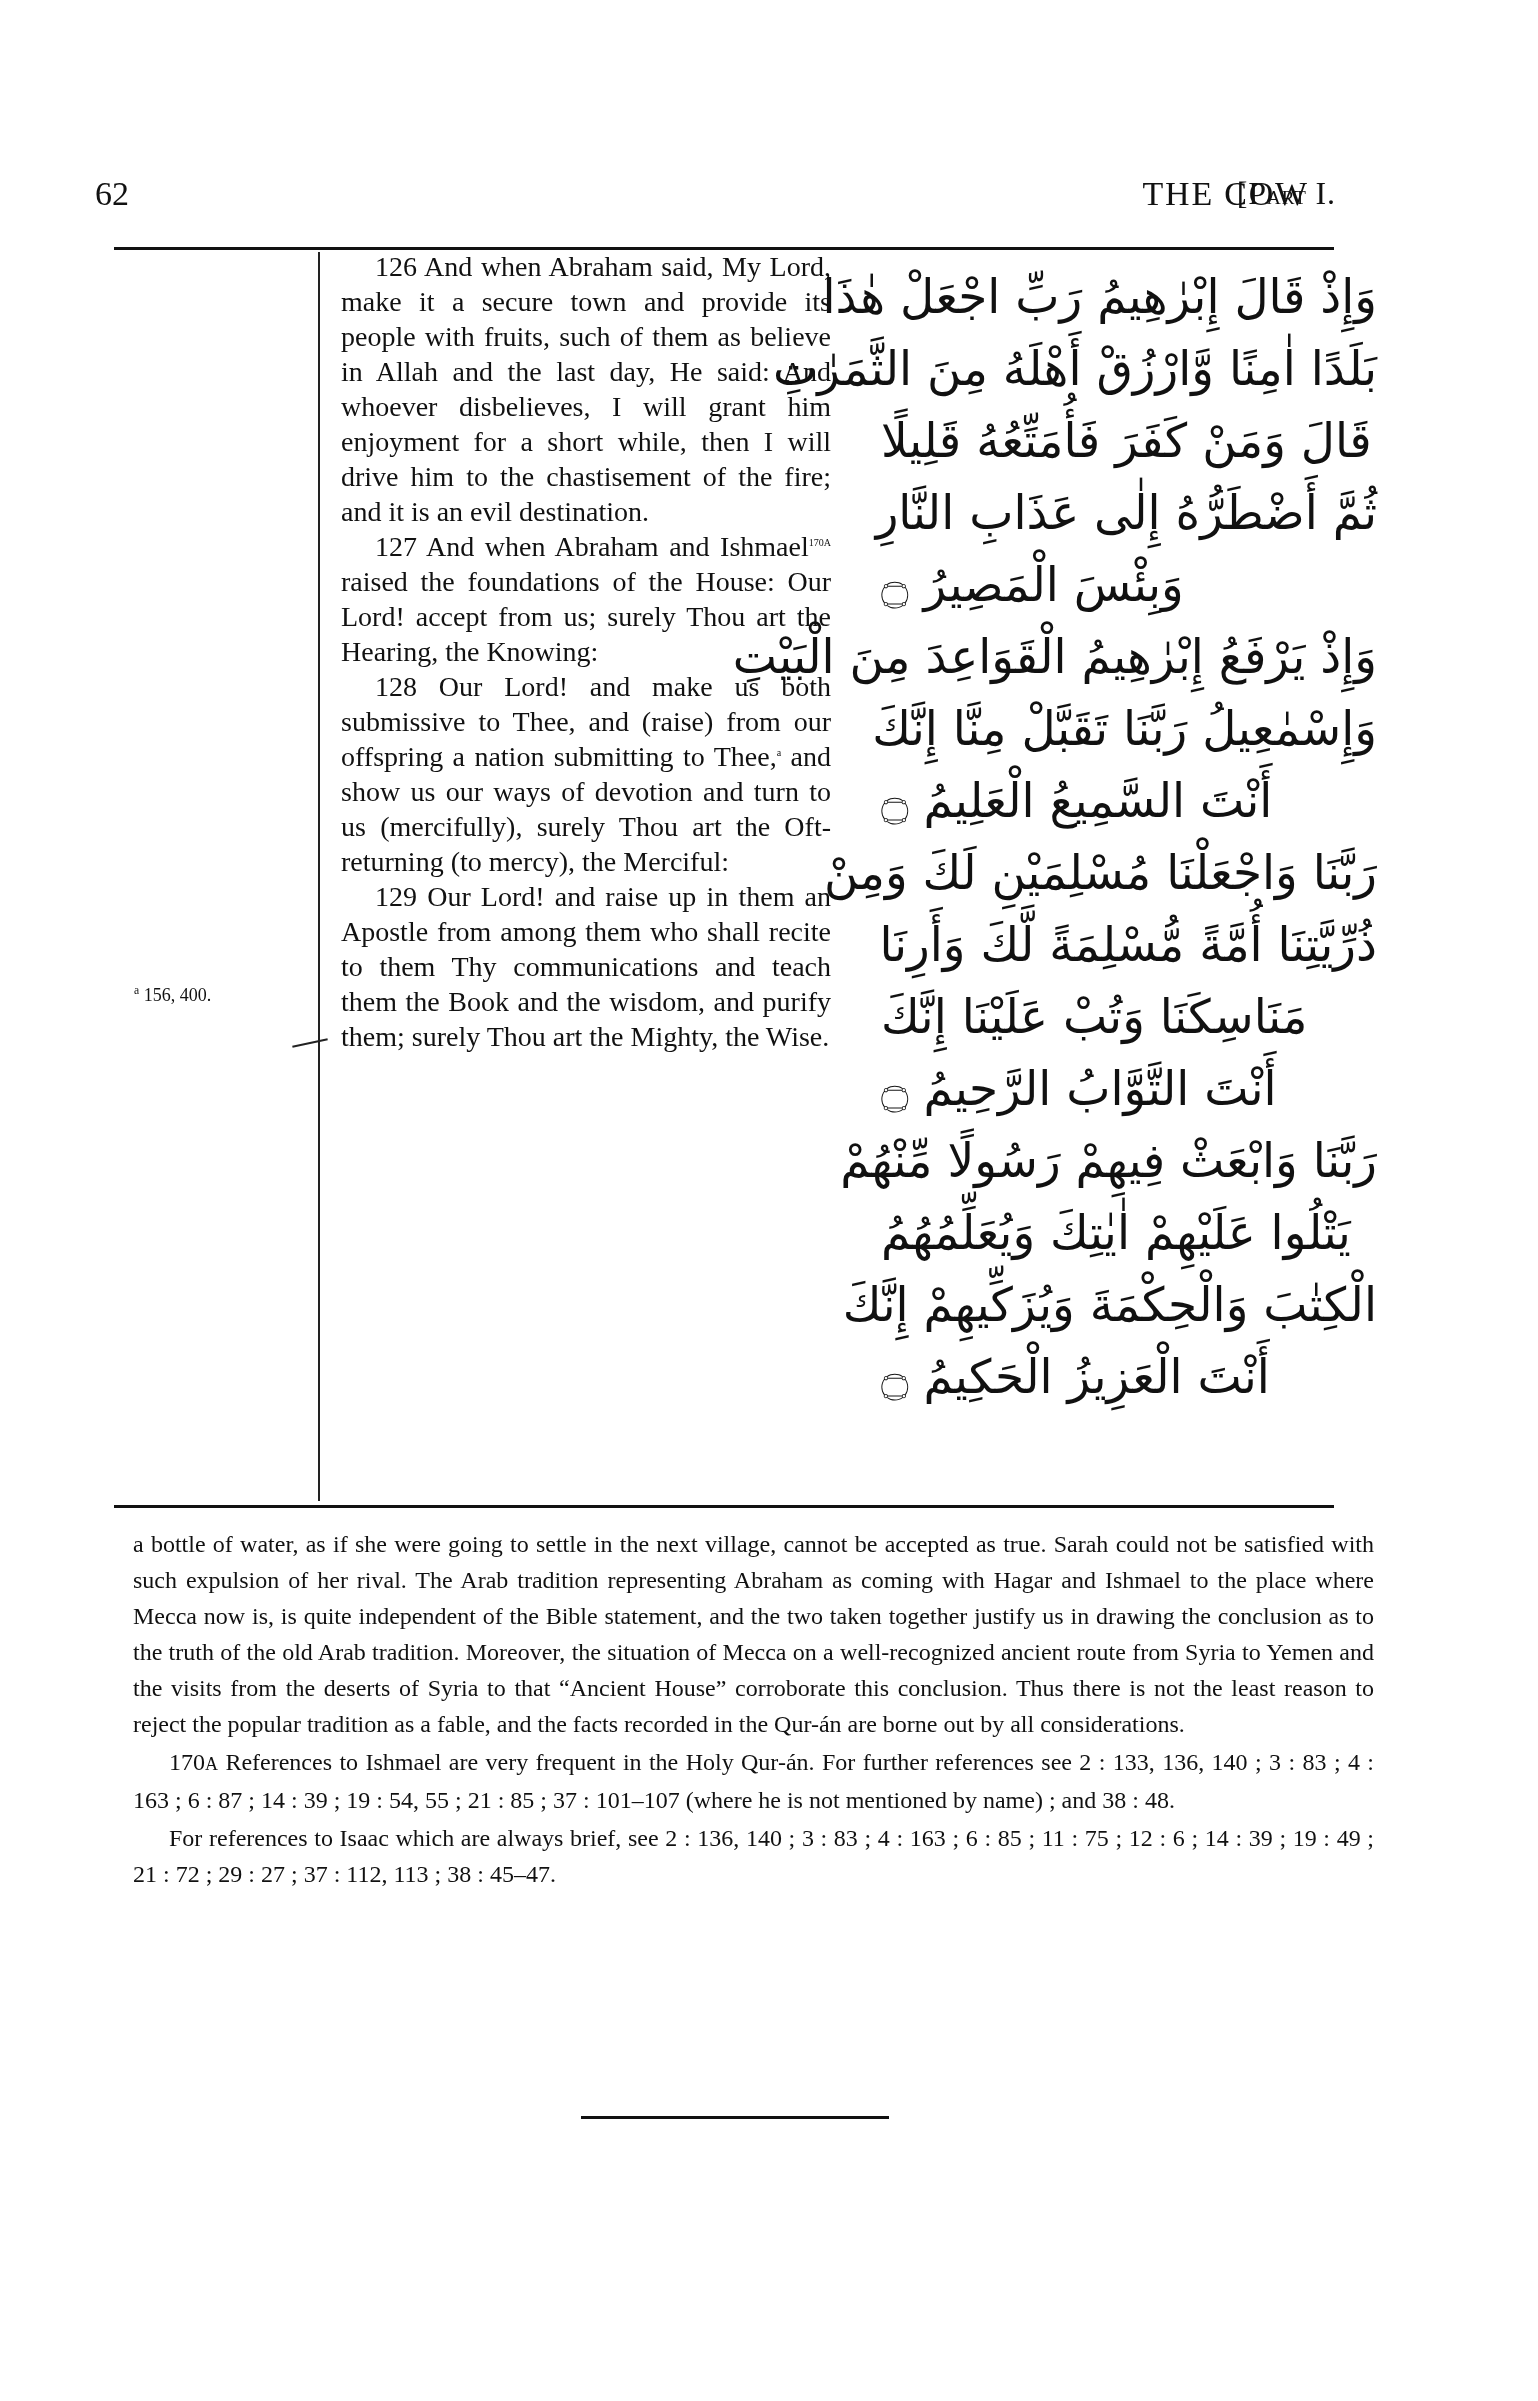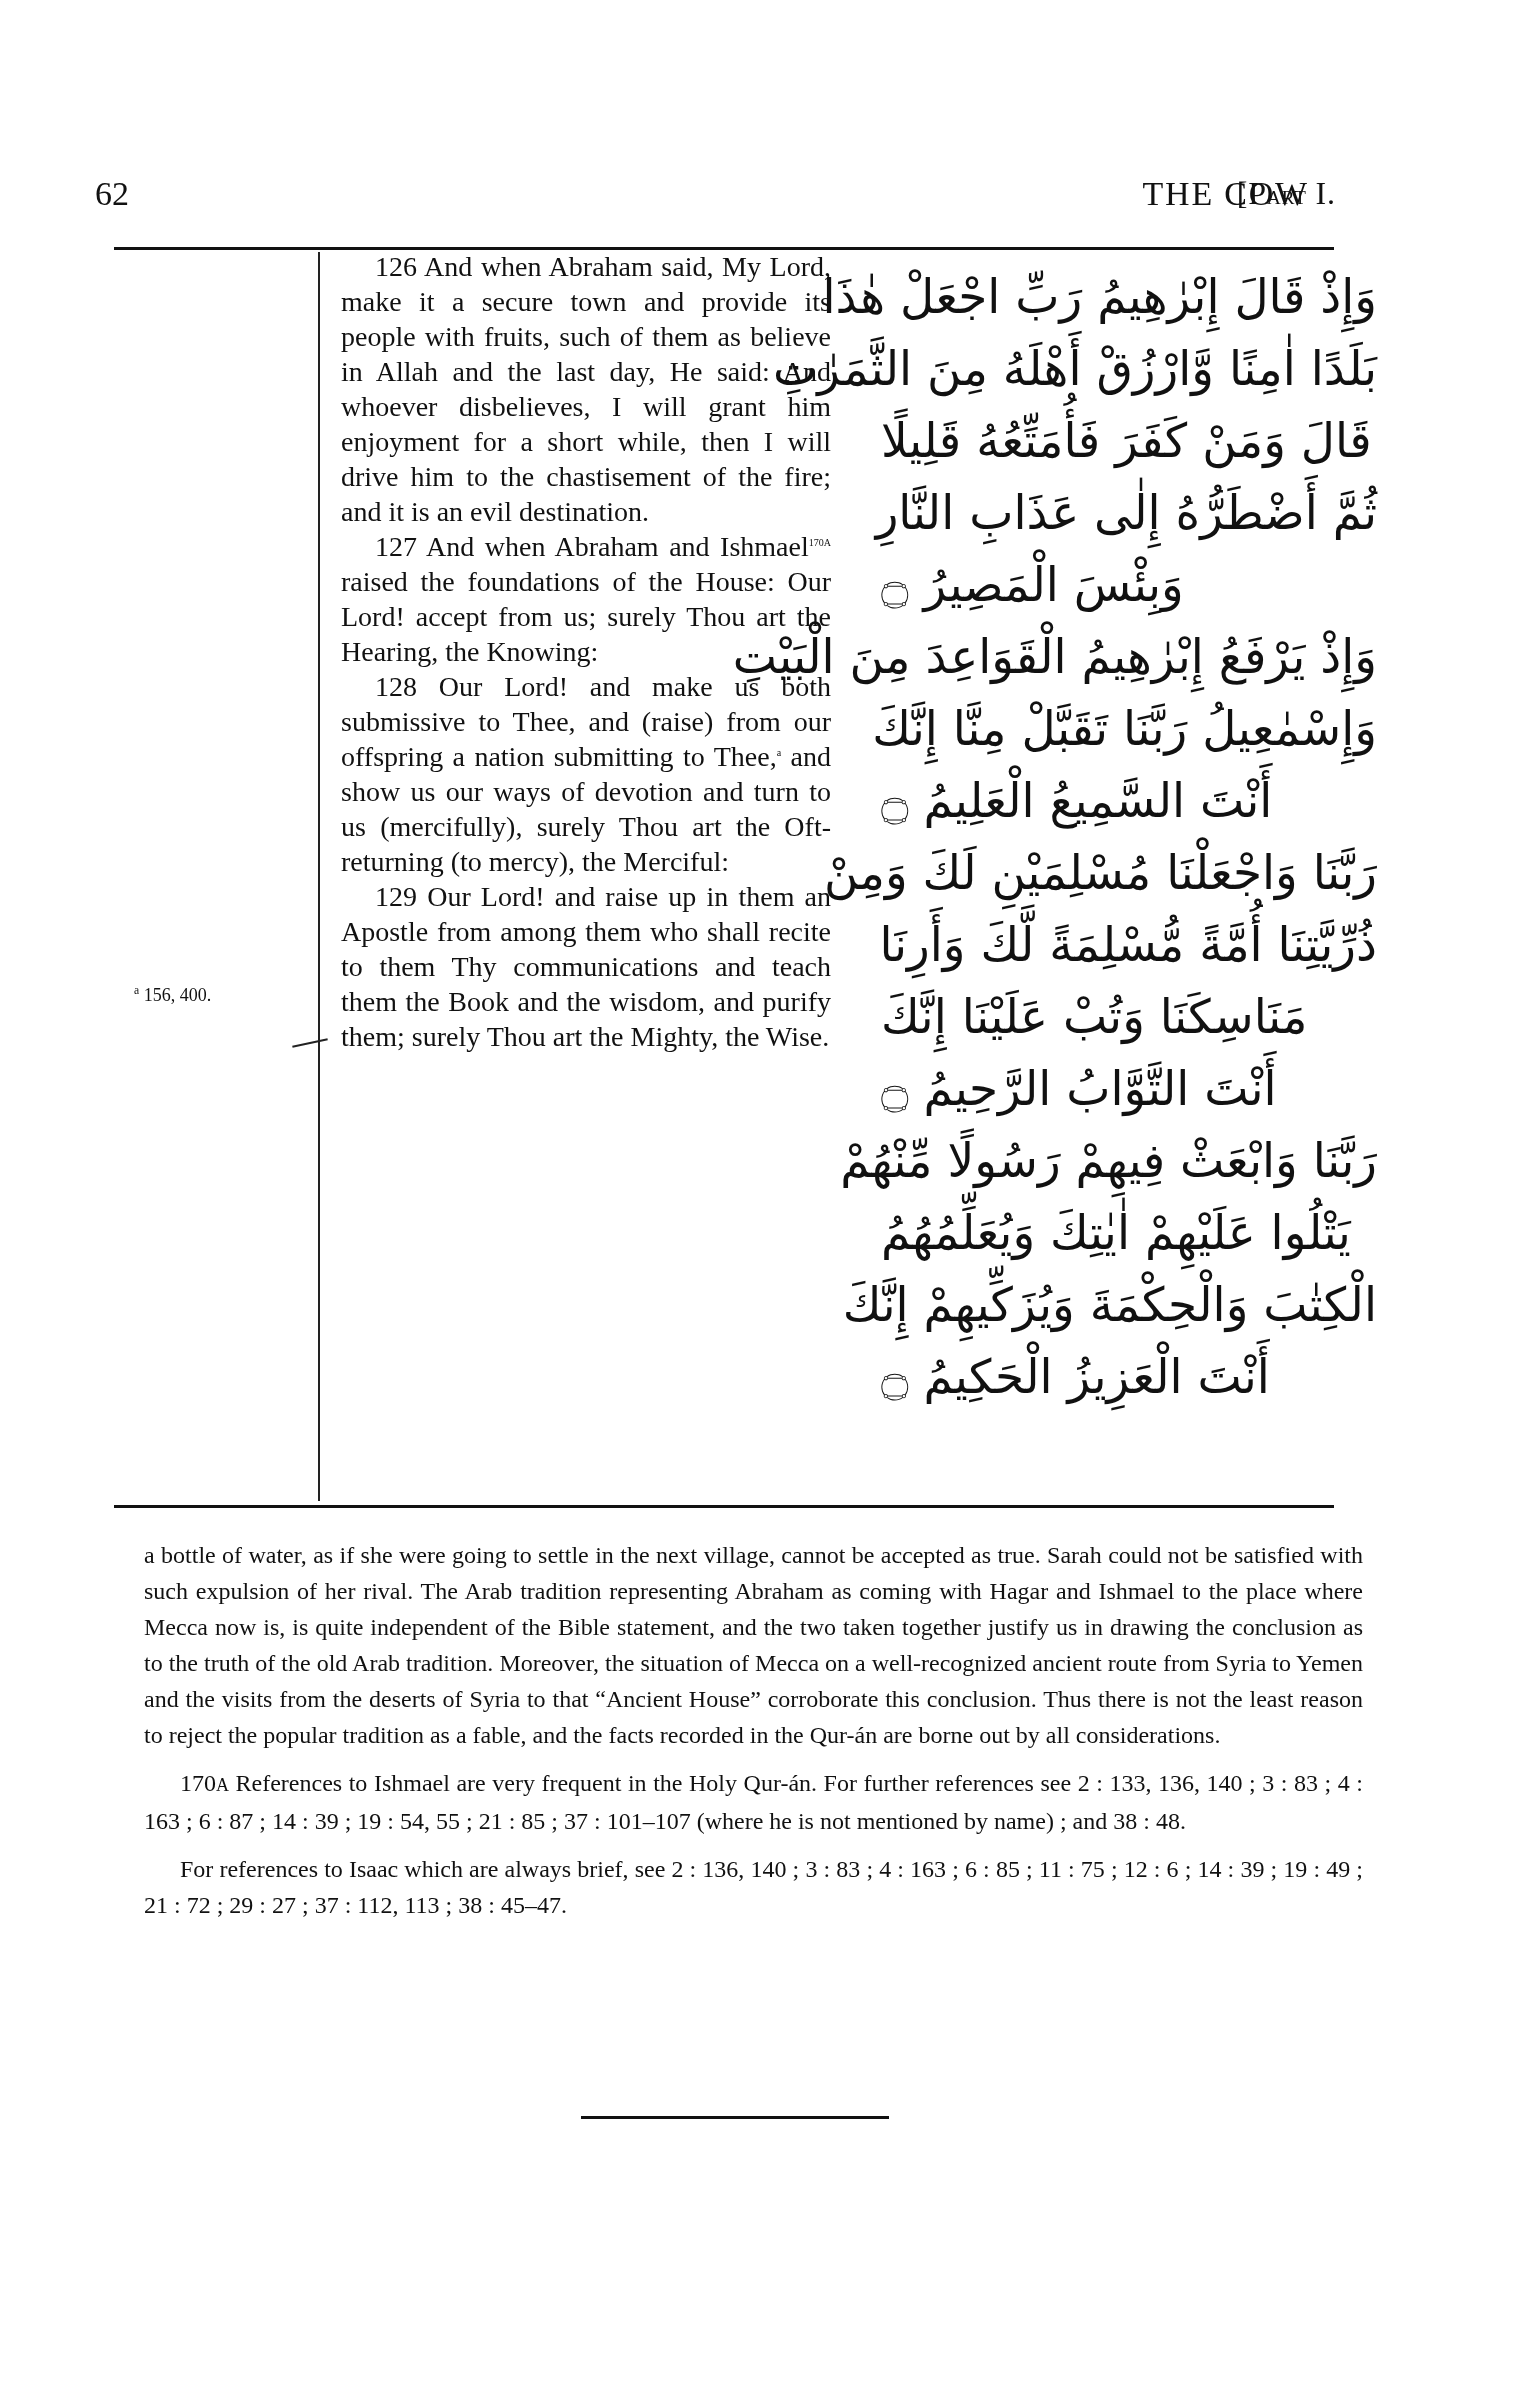--- a/index.html
+++ b/index.html
@@ -19,21 +19,21 @@
   .margin-note sup { font-size:11.6px; }
   .english { position:absolute; left:341px; top:249px; width:490px; font-size:28px; line-height:35px;
              text-align:justify; }
   .english p { margin:0; text-indent:34px; }
   .english sup { font-size:10px; line-height:0; }
   .arabic { position:absolute; left:881px; top:261px; width:496px; direction:rtl;
             font-family:"DejaVu Sans",sans-serif; font-size:47px; line-height:72px; text-align:left; }
   .arabic div { white-space:nowrap; }
   .footnotes { position:absolute; left:132px; top:1525px; width:1243px; font-size:24px; line-height:36px;
                text-align:justify; }
-  .footnotes p { margin:12px; }
+  .footnotes p { margin:1px; }
   .footnotes p.indent { text-indent:36px; margin-top:1.8px; }
   .footnotes .sc { font-size:18px; }
 </style>
 </head>
 <body>
 
 <div>
   <div class="page-number">62</div>
   <div class="running-title">THE COW</div>
   <div class="part-label"><span>[P</span><span class="sc">ART</span><span> I.</span></div>

